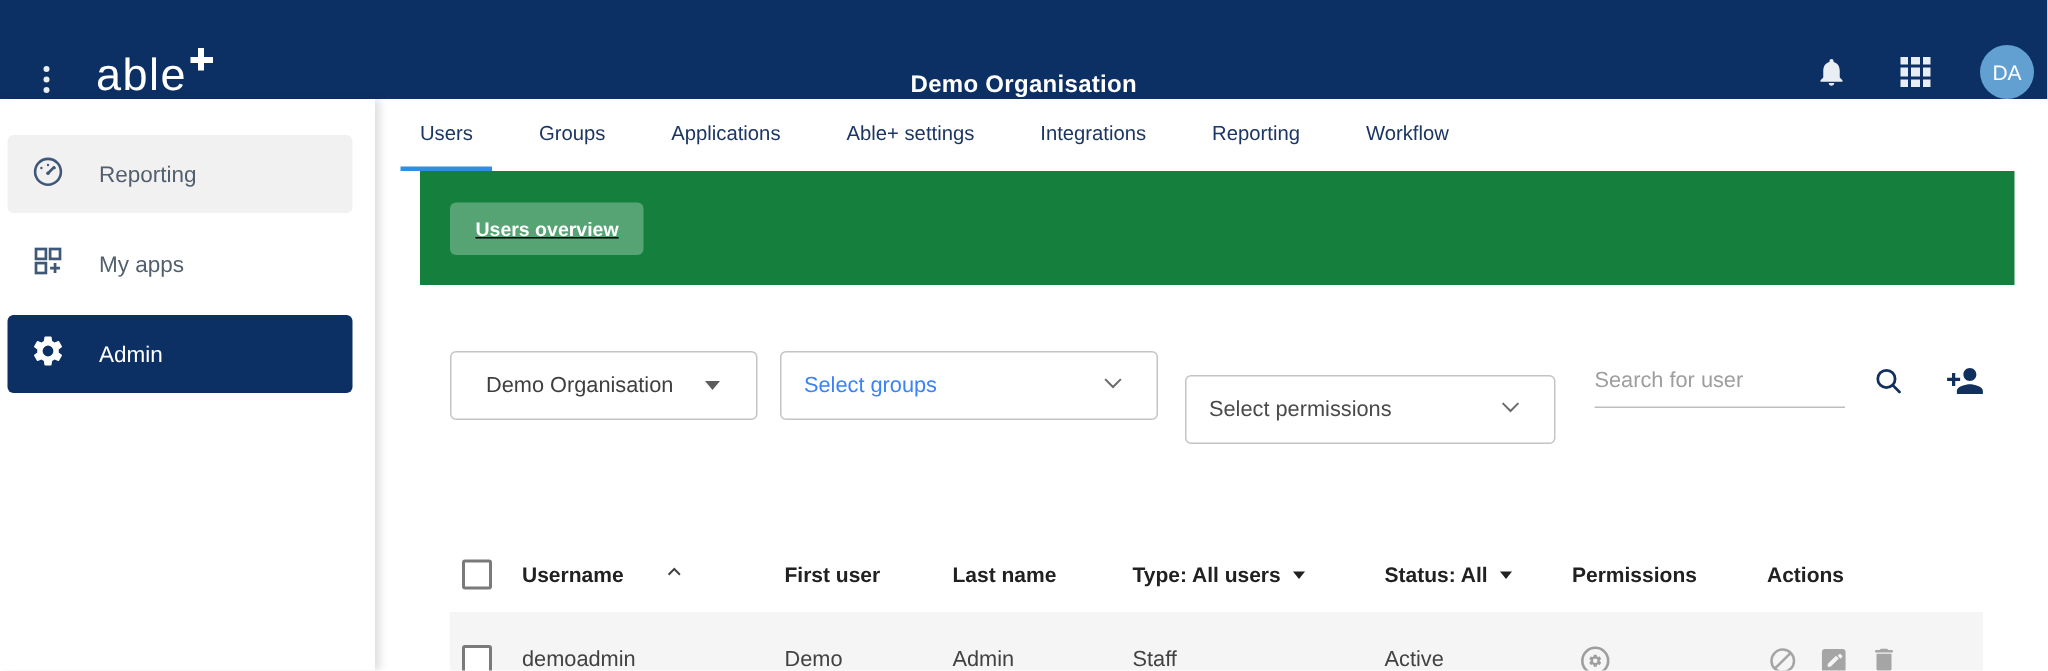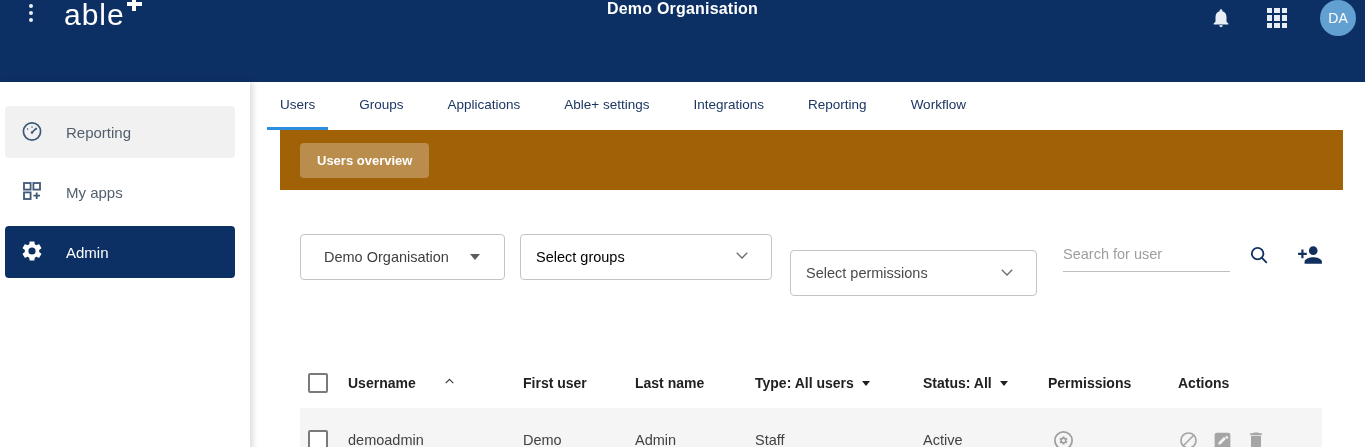--- a/index.html
+++ b/index.html
@@ -1,20 +1,20 @@
 <!DOCTYPE html>
 <html><head>
 <meta charset="utf-8">
 <style>
   * { margin:0; padding:0; box-sizing:border-box; }
   html,body { width:1365px; height:447px; overflow:hidden; background:#fff;
               font-family:"Liberation Sans", sans-serif; }
 
   
-  .topbar { height:82px; background:#0d3064; display:flex; align-items:flex-start;
+  .topbar { height:66px; background:#0d3064; display:flex; align-items:flex-end;
             position:relative; padding:0 9px 0 22px; }
   .kebab { width:18px; height:26px; display:flex; flex-direction:column;
            justify-content:center; align-items:center; gap:3px; cursor:pointer; }
   .kebab i { width:4px; height:4px; border-radius:50%; background:#e9edf4; display:block; }
   .logo { display:flex; align-items:flex-start; margin-left:24px; cursor:pointer; }
   .logo-text { color:#fff; font-size:30px; font-weight:500; letter-spacing:1px; line-height:30px; }
   .logo-plus { position:relative; width:15px; height:15px; margin:-4px 0 0 2px; }
   .logo-plus::before { content:""; position:absolute; left:5.5px; top:0; width:4px; height:15px; background:#fff; }
   .logo-plus::after  { content:""; position:absolute; top:5.5px; left:0; width:15px; height:4px; background:#fff; }
   .topbar-title { position:absolute; left:50%; transform:translateX(-50%);
@@ -42,21 +42,21 @@
   
   .tabbar { height:48px; background:#fff; display:flex; align-items:stretch; padding-left:17px; }
   .tab { display:flex; align-items:center; padding:16px 13px; margin-right:18px;
          font-size:13.5px; font-weight:500; color:#1c3663; cursor:pointer;
          border-bottom:3px solid transparent; }
   .tab.active { border-bottom-color:#2e8fe0; }
   .gray-top { height:24px; background:#ececec; }
 
   
   .card { background:#fff; margin:0 42px 0 30px; width:1063px; flex:1; display:flex; flex-direction:column; }
-  .banner { height:60px; background:#a16207; display:flex; align-items:center; padding-left:20px; flex:none; }
+  .banner { height:76px; background:#15803d; display:flex; align-items:center; padding-left:20px; flex:none;text-decoration:underline; }
   .banner-btn { background:rgba(255,255,255,.28); color:#fff; font-size:13px; font-weight:700;
                 border:none; border-radius:4px; padding:10px 17px; cursor:pointer;
                 font-family:"Liberation Sans", sans-serif; }
 
   
   .filters { display:flex; align-items:center; padding:27px 0 0 20px; }
   .select-box { height:46px; border:1px solid #c4c4c4; border-radius:4px; background:#fff;
                 display:flex; align-items:center; justify-content:space-between;
                 font-size:14.5px; color:#3f3f3f; cursor:pointer; }
   .sel-org  { width:205px; padding:0 24px 0 23px; margin-right:15px; }
@@ -184,21 +184,21 @@
       <div class="banner">
         <button class="banner-btn">Users overview</button>
       </div>
 
       <div class="filters">
         <div class="select-box sel-org">
           <span>Demo Organisation</span>
           <span class="caret-down"></span>
         </div>
         <div class="select-box sel-grp">
-          <span style="color:#000000">Select groups</span>
+          <span style="color:#3b82f6">Select groups</span>
           <span>
             <svg width="18" height="18" viewBox="0 0 24 24" fill="none" stroke="#6b6b6b" stroke-width="1.8">
                 <polyline points="5,9 12,16 19,9"></polyline>
               </svg>
           </span>
         </div>
         <div class="select-box sel-perm">
           <span style="color:#4a4a4a">Select permissions</span>
           <span>
             <svg width="18" height="18" viewBox="0 0 24 24" fill="none" stroke="#6b6b6b" stroke-width="1.8">

